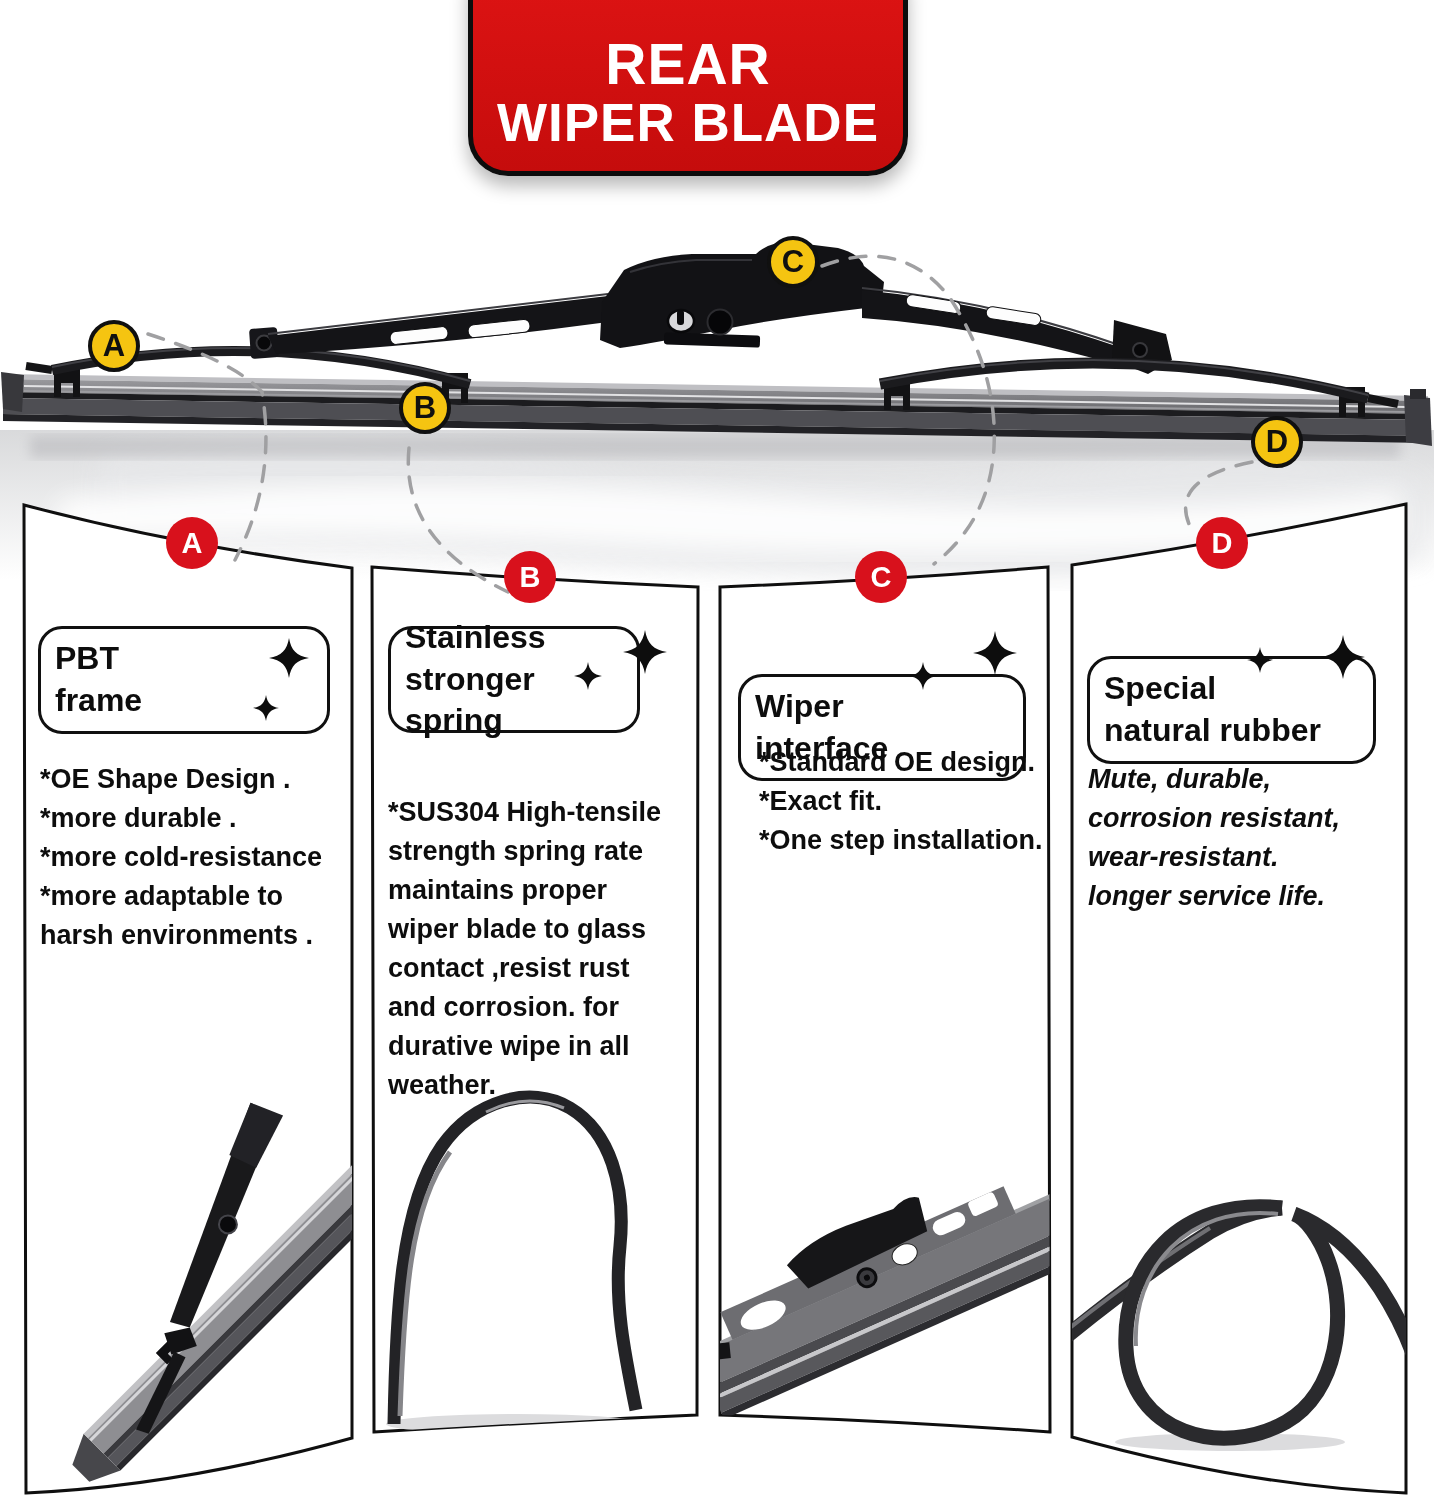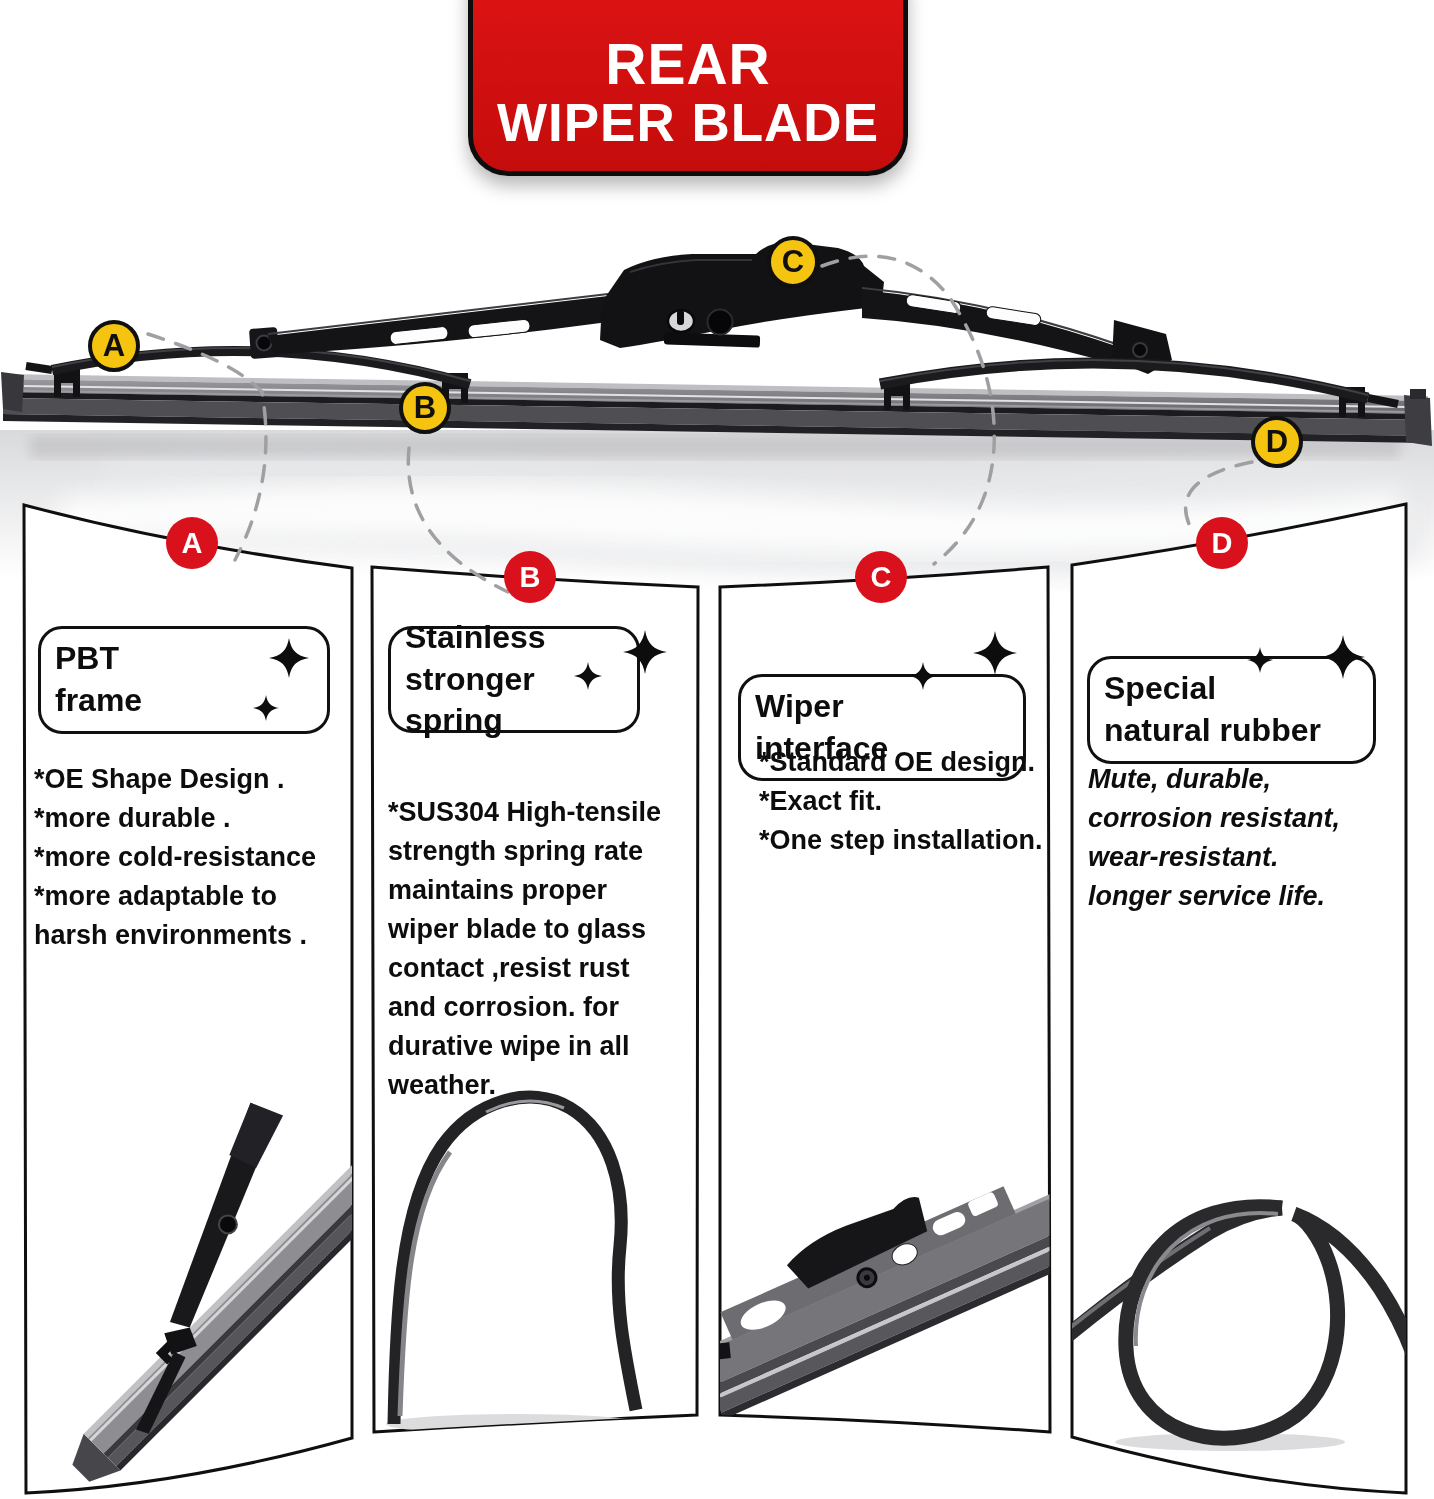--- a/index.html
+++ b/index.html
@@ -221,21 +221,21 @@
   </div>
   <div class="title-box" style="left:738px;top:626px;width:288px;height:107px;margin-top:48px;">
     <div class="title-text">Wiper
 interface</div>
   </div>
   <div class="title-box" style="left:1087px;top:626px;width:289px;height:108px;margin-top:30px;">
     <div class="title-text">Special
 natural rubber</div>
   </div>
 
-  <div class="panel-body" style="left:34px;top:760px;width:312px;">*OE Shape Design .
+  <div class="panel-body" style="left:40px;top:760px;width:312px;">*OE Shape Design .
 *more durable .
 *more cold-resistance
 *more adaptable to
 harsh environments .</div>
   <div class="panel-body" style="left:388px;top:760px;width:322px;margin-top:33px;">*SUS304 High-tensile
 strength spring rate
 maintains proper
 wiper blade to glass
 contact ,resist rust
 and corrosion. for

